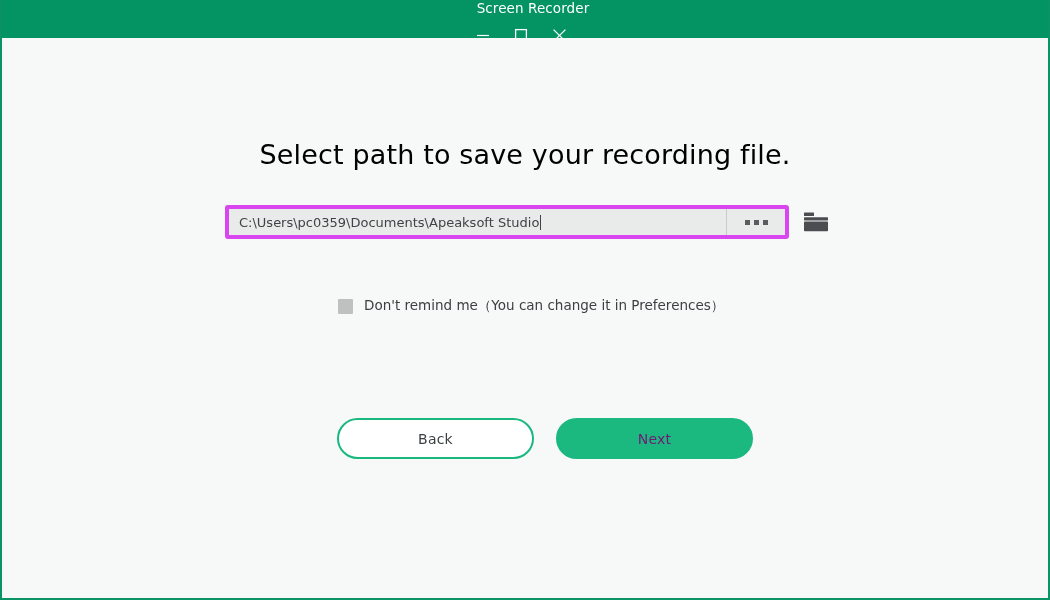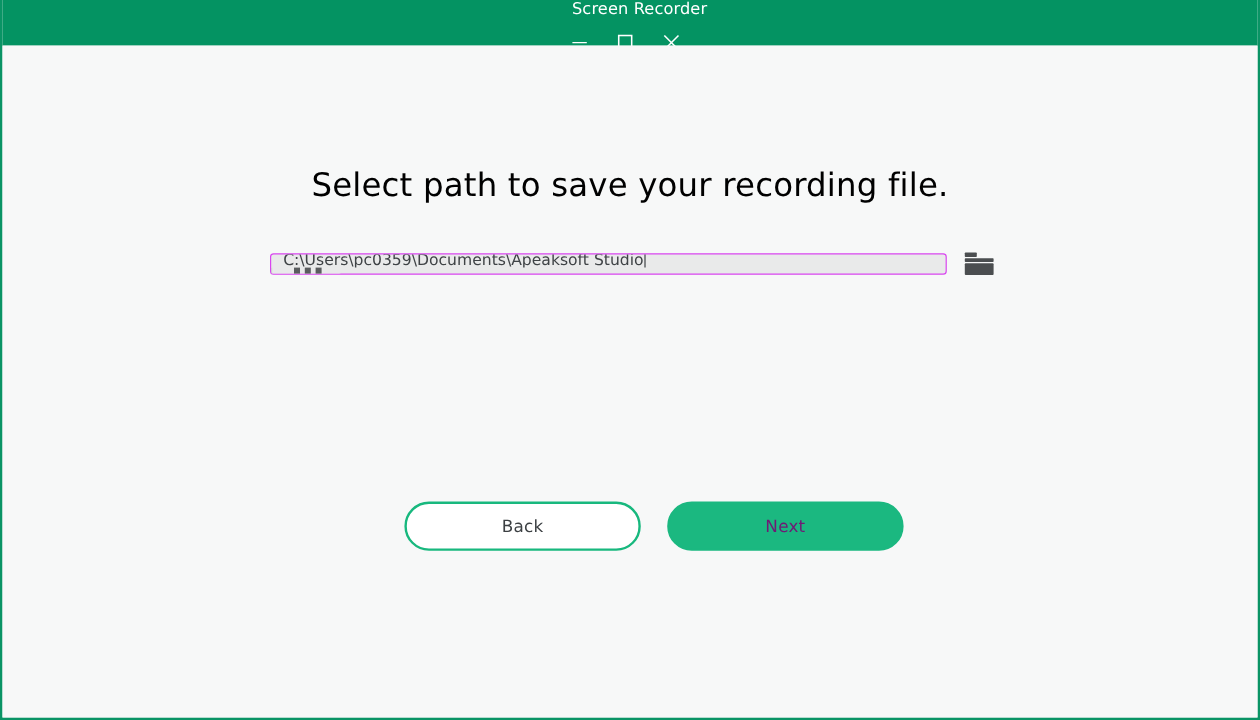--- a/index.html
+++ b/index.html
@@ -90,26 +90,25 @@
     top: 167px;
     left: 223px;
     display: flex;
     align-items: center;
   }
   .path-input-wrap {
     position: relative;
     display: flex;
     align-items: stretch;
     width: 564px;
-    height: 18px;
+    height: 34px;
     background: #e9eaea;
-    border: 1px solid #d946ef;
+    border: 4px solid #d946ef;
     border-radius: 3px;
     box-sizing: border-box;
-    flex-direction: column;
   }
   .path-value {
     flex: 1;
     display: flex;
     align-items: center;
     padding-left: 10px;
     font-size: 13px;
     color: #3f4346;
     white-space: nowrap;
     overflow: hidden;
@@ -268,20 +267,24 @@
       <div class="folder-btn">
         <svg width="26" height="22" viewBox="0 0 26 22">
           <rect x="1" y="1.5" width="10" height="3.6" rx="0.6" fill="#4b4e50"></rect>
           <rect x="1" y="6.2" width="24" height="3.2" rx="0.6" fill="#4b4e50"></rect>
           <rect x="1" y="10.4" width="24" height="9.8" rx="0.8" fill="#4b4e50"></rect>
         </svg>
       </div>
     </div>
 
 
+    <div class="check-row">
+      <span class="checkbox"></span>
+      <span class="check-label">Don't remind me（You can change it in Preferences）</span>
+    </div>
 
     <div class="footer">
       <div class="btn btn-back">Back</div>
       <div class="btn btn-next">Next</div>
     </div>
 
   </div>
 </div>
 
 </body></html>

